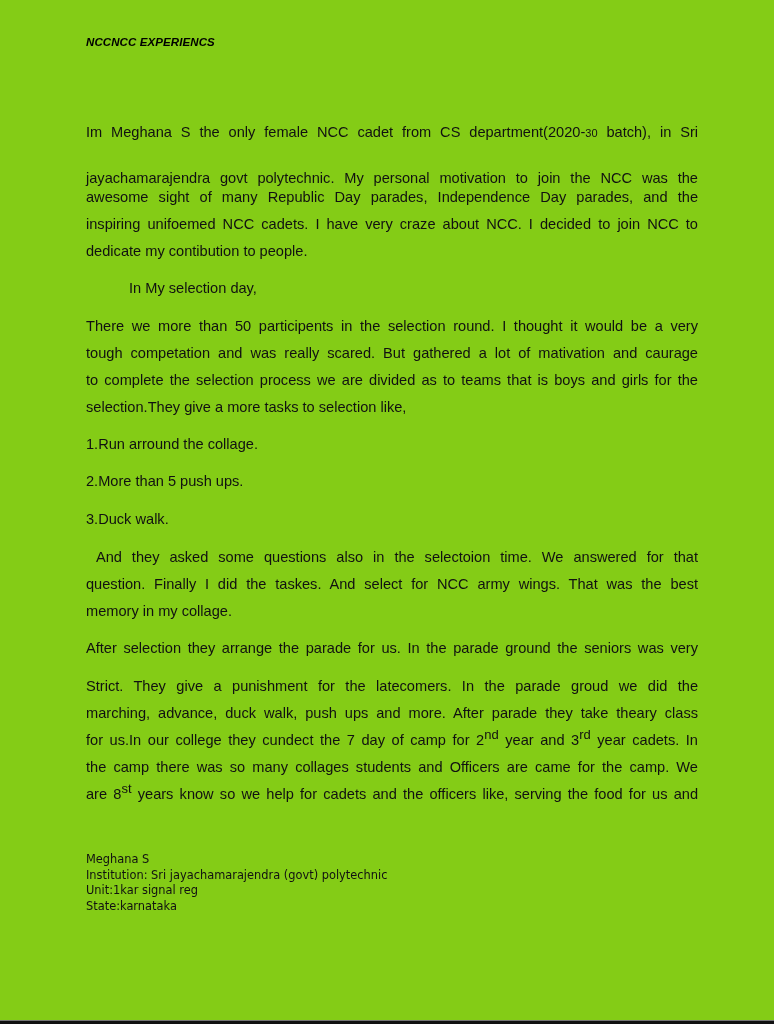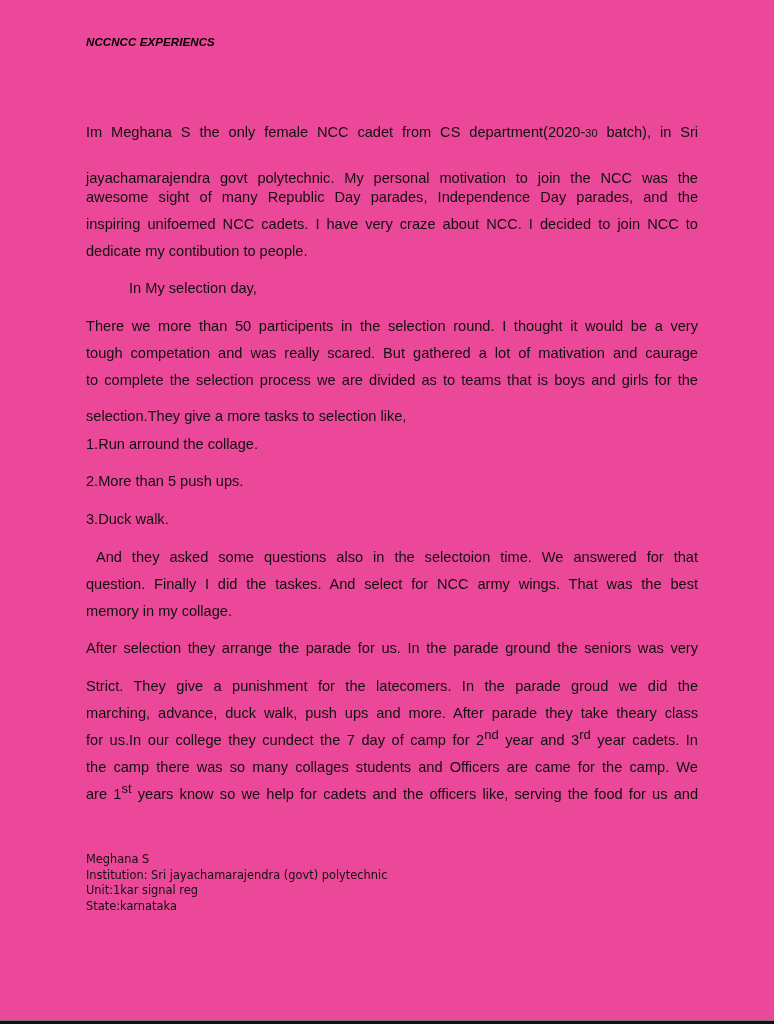--- a/index.html
+++ b/index.html
@@ -1,17 +1,17 @@
 <!DOCTYPE html>
 <html><head>
 <meta charset="utf-8">
 <style>
   html, body { margin: 0; padding: 0; background: #ffffff; }
   body { width: 774px; height: 1024px; position: relative; overflow: hidden; }
-  .page { position: absolute; left: 0; top: 0; width: 774px; height: 1020px; background: #ec4899; }
+  .page { position: absolute; left: 0; top: 0; width: 774px; height: 1020px; background: #84cc16; }
   .header {
     position: absolute; left: 86px; top: 36px;
     font-family: "Liberation Sans", sans-serif; font-size: 11.5px; font-weight: bold; font-style: italic;
     color: #000; letter-spacing: 0.1px;
   }
   .body-text {
     position: absolute; left: 86px; width: 612px;
     font-family: "Liberation Sans", sans-serif; font-size: 14.6px; color: #111;
   }
   .line { position: absolute; left: 0; white-space: nowrap; }
@@ -37,36 +37,36 @@
     <div class="line just" style="top:162px;margin-top:8px;">jayachamarajendra govt polytechnic. My personal motivation to join the NCC was the</div>
     <div class="line just" style="top:189px;">awesome sight of  many Republic Day parades, Independence Day parades, and the</div>
     <div class="line just" style="top:216px;">inspiring unifoemed  NCC cadets. I have very craze about NCC. I decided to join NCC to</div>
     <div class="line" style="top:243px;">dedicate my contibution to people.</div>
 
     <div class="line" style="top:280px;margin-left:43px;">In My selection day,</div>
 
     <div class="line just" style="top:318px;">There we more than 50 participents in the selection round. I thought it would be a very</div>
     <div class="line just" style="top:345px;">tough competation and was really scared. But gathered a lot of mativation and caurage</div>
     <div class="line just" style="top:372px;">to complete the selection process we are divided as to teams that is boys and girls for the</div>
-    <div class="line" style="top:408px;">selection.They give a more tasks to selection like,</div>
+    <div class="line" style="top:399px;">selection.They give a more tasks to selection like,</div>
 
     <div class="line" style="top:436px;">1.Run arround the collage.</div>
     <div class="line" style="top:473px;">2.More than 5 push ups.</div>
     <div class="line" style="top:511px;">3.Duck walk.</div>
 
     <div class="line just" style="top:549px; white-space:pre-wrap;"> And they asked some questions also in the selectoion time. We answered for that</div>
     <div class="line just" style="top:576px;">question. Finally I did the taskes. And select for NCC army wings. That was the best</div>
     <div class="line" style="top:603px;">memory in my collage.</div>
 
     <div class="line just" style="top:640px;">After selection they arrange the parade for us. In the parade ground the seniors was very</div>
     <div class="line just" style="top:678px;">Strict. They give a punishment for the latecomers. In the parade groud we did the</div>
     <div class="line just" style="top:705px;">marching, advance, duck walk, push ups and more. After parade they take theary class</div>
     <div class="line just" style="top:732px;"><span>for us.In our college they cundect the 7 day of camp for  2</span><sup>nd</sup><span> year and 3</span><sup>rd</sup><span> year cadets. In</span></div>
     <div class="line just" style="top:759px;">the camp there was so many collages students and Officers are came for the camp. We</div>
-    <div class="line just" style="top:786px;"><span>are 1</span><sup>st</sup><span> years know so we help for cadets and the officers like, serving the food for us and</span></div>
+    <div class="line just" style="top:786px;"><span>are 8</span><sup>st</sup><span> years know so we help for cadets and the officers like, serving the food for us and</span></div>
   </div>
 
   <div class="footer">
     <div>Meghana S</div>
     <div>Institution: Sri jayachamarajendra (govt) polytechnic</div>
     <div>Unit:1kar signal reg</div>
     <div>State:karnataka</div>
   </div>
 </div>
 <div class="bottom-bar"></div>

